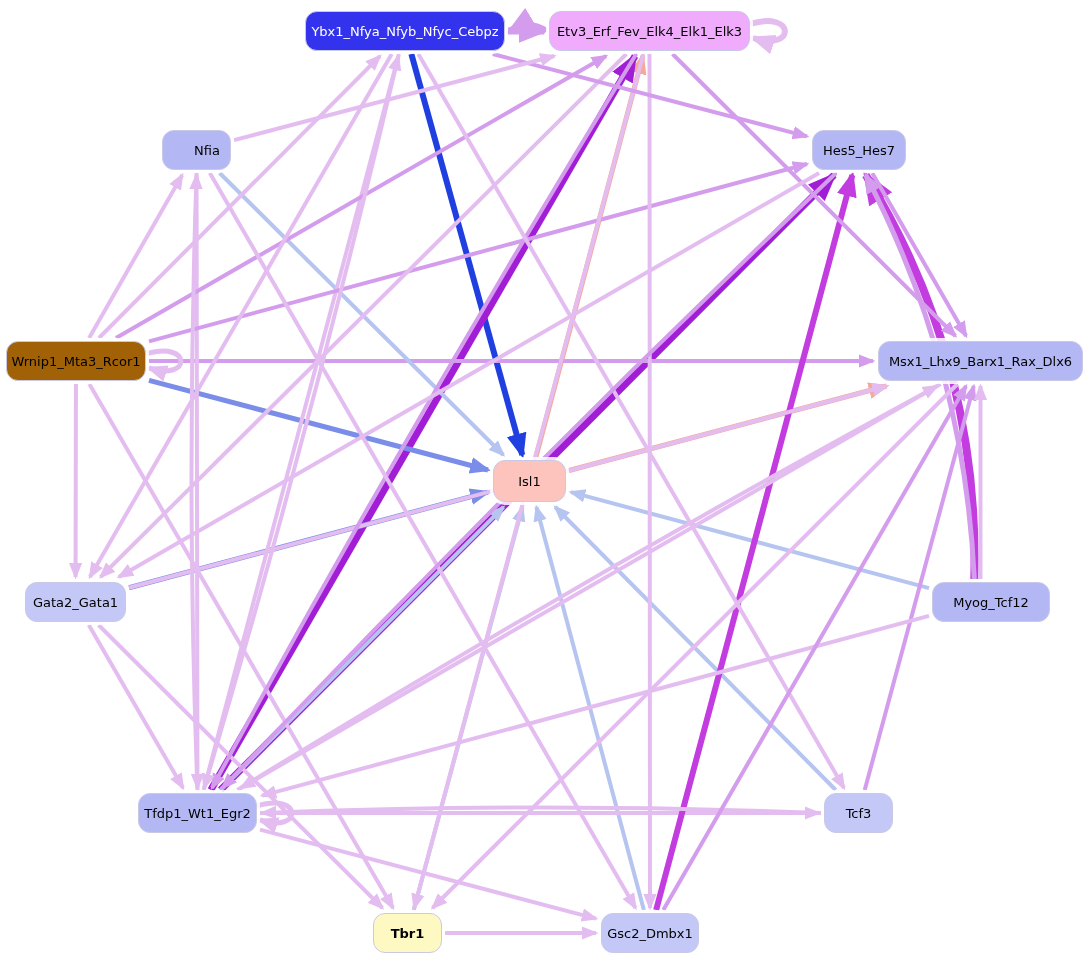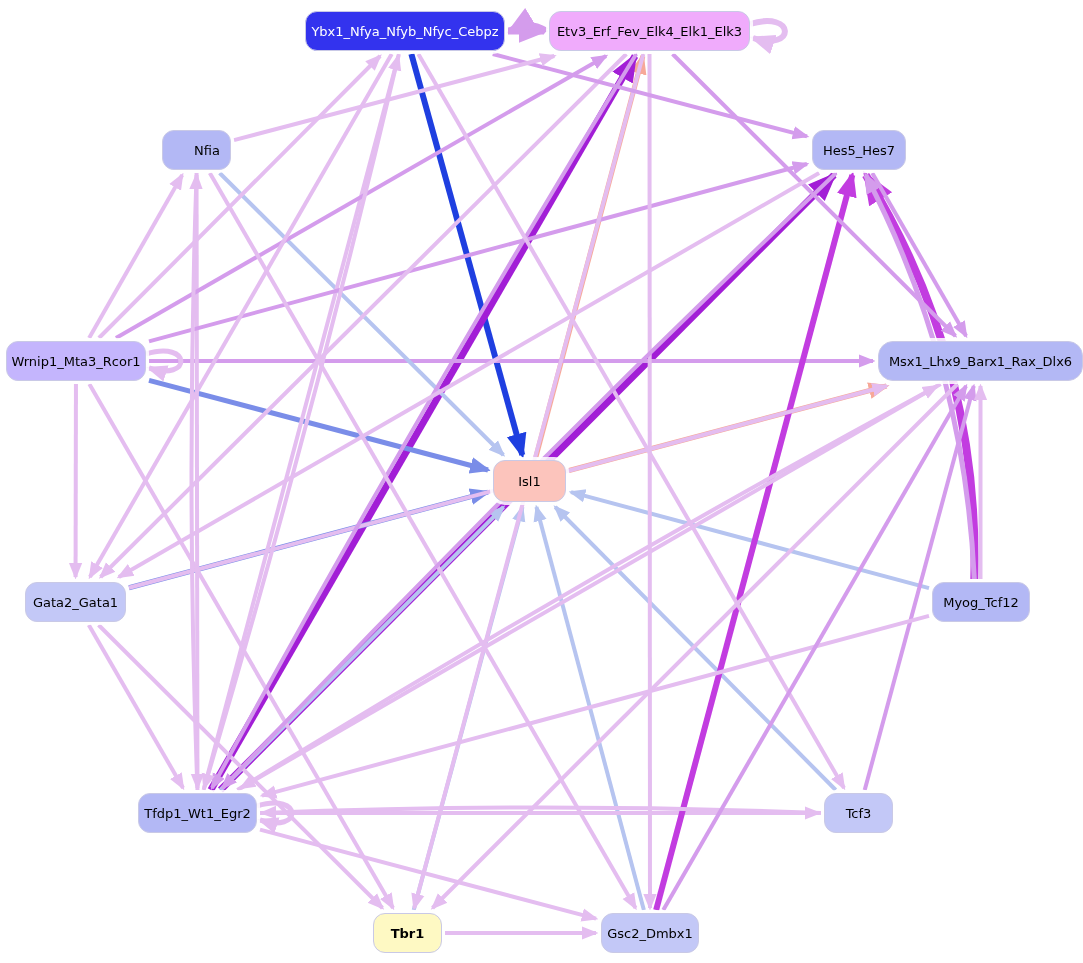--- a/index.html
+++ b/index.html
@@ -145,33 +145,33 @@
       </div>
       <div class="node" style="left: 549px; top: 11px; width: 201px; height: 40px; background: #f0abfc; border-color: rgb(201, 201, 230);">
         <span>Etv3_Erf_Fev_Elk4_Elk1_Elk3</span>
       </div>
       <div class="node" style="left: 162px; top: 130px; width: 69px; height: 40px; background: rgb(179, 184, 245); border-color: rgb(201, 201, 230); justify-content: flex-end;">
         <span>Nfia</span>
       </div>
       <div class="node" style="left: 812px; top: 130px; width: 94px; height: 40px; background: rgb(179, 184, 245); border-color: rgb(201, 201, 230);">
         <span>Hes5_Hes7</span>
       </div>
-      <div class="node" style="left: 6px; top: 341px; width: 140px; height: 40px; background: #c4b5fd; border-color: rgb(201, 201, 230);">
+      <div class="node" style="left: 6px; top: 341px; width: 140px; height: 40px; background: #a16207; border-color: rgb(201, 201, 230);">
         <span>Wrnip1_Mta3_Rcor1</span>
       </div>
-      <div class="node" style="left: 878px; top: 341px; width: 205px; height: 40px; background: rgb(179, 184, 245); border-color: rgb(201, 201, 230); border-radius: 15px;">
+      <div class="node" style="left: 878px; top: 341px; width: 205px; height: 40px; background: rgb(179, 184, 245); border-color: rgb(201, 201, 230);">
         <span>Msx1_Lhx9_Barx1_Rax_Dlx6</span>
       </div>
       <div class="node" style="left: 493px; top: 460px; width: 73px; height: 42px; background: rgb(252, 196, 188); border-color: rgb(201, 201, 230);">
         <span>Isl1</span>
       </div>
       <div class="node" style="left: 25px; top: 582px; width: 101px; height: 40px; background: rgb(195, 200, 247); border-color: rgb(201, 201, 230);">
         <span>Gata2_Gata1</span>
       </div>
-      <div class="node" style="left: 932px; top: 582px; width: 98px; height: 40px; background: rgb(179, 184, 245); border-color: rgb(201, 201, 230);">
+      <div class="node" style="left: 932px; top: 582px; width: 118px; height: 40px; background: rgb(179, 184, 245); border-color: rgb(201, 201, 230);">
         <span>Myog_Tcf12</span>
       </div>
       <div class="node" style="left: 138px; top: 793px; width: 119px; height: 40px; background: rgb(179, 184, 245); border-color: rgb(201, 201, 230);">
         <span>Tfdp1_Wt1_Egr2</span>
       </div>
       <div class="node" style="left: 824px; top: 793px; width: 69px; height: 40px; background: rgb(195, 200, 247); border-color: rgb(201, 201, 230);">
         <span>Tcf3</span>
       </div>
       <div class="node" style="left: 373px; top: 913px; width: 69px; height: 40px; background: #fef9c3; border-color: rgb(201, 201, 230); font-weight: bold;">
         <span>Tbr1</span>

